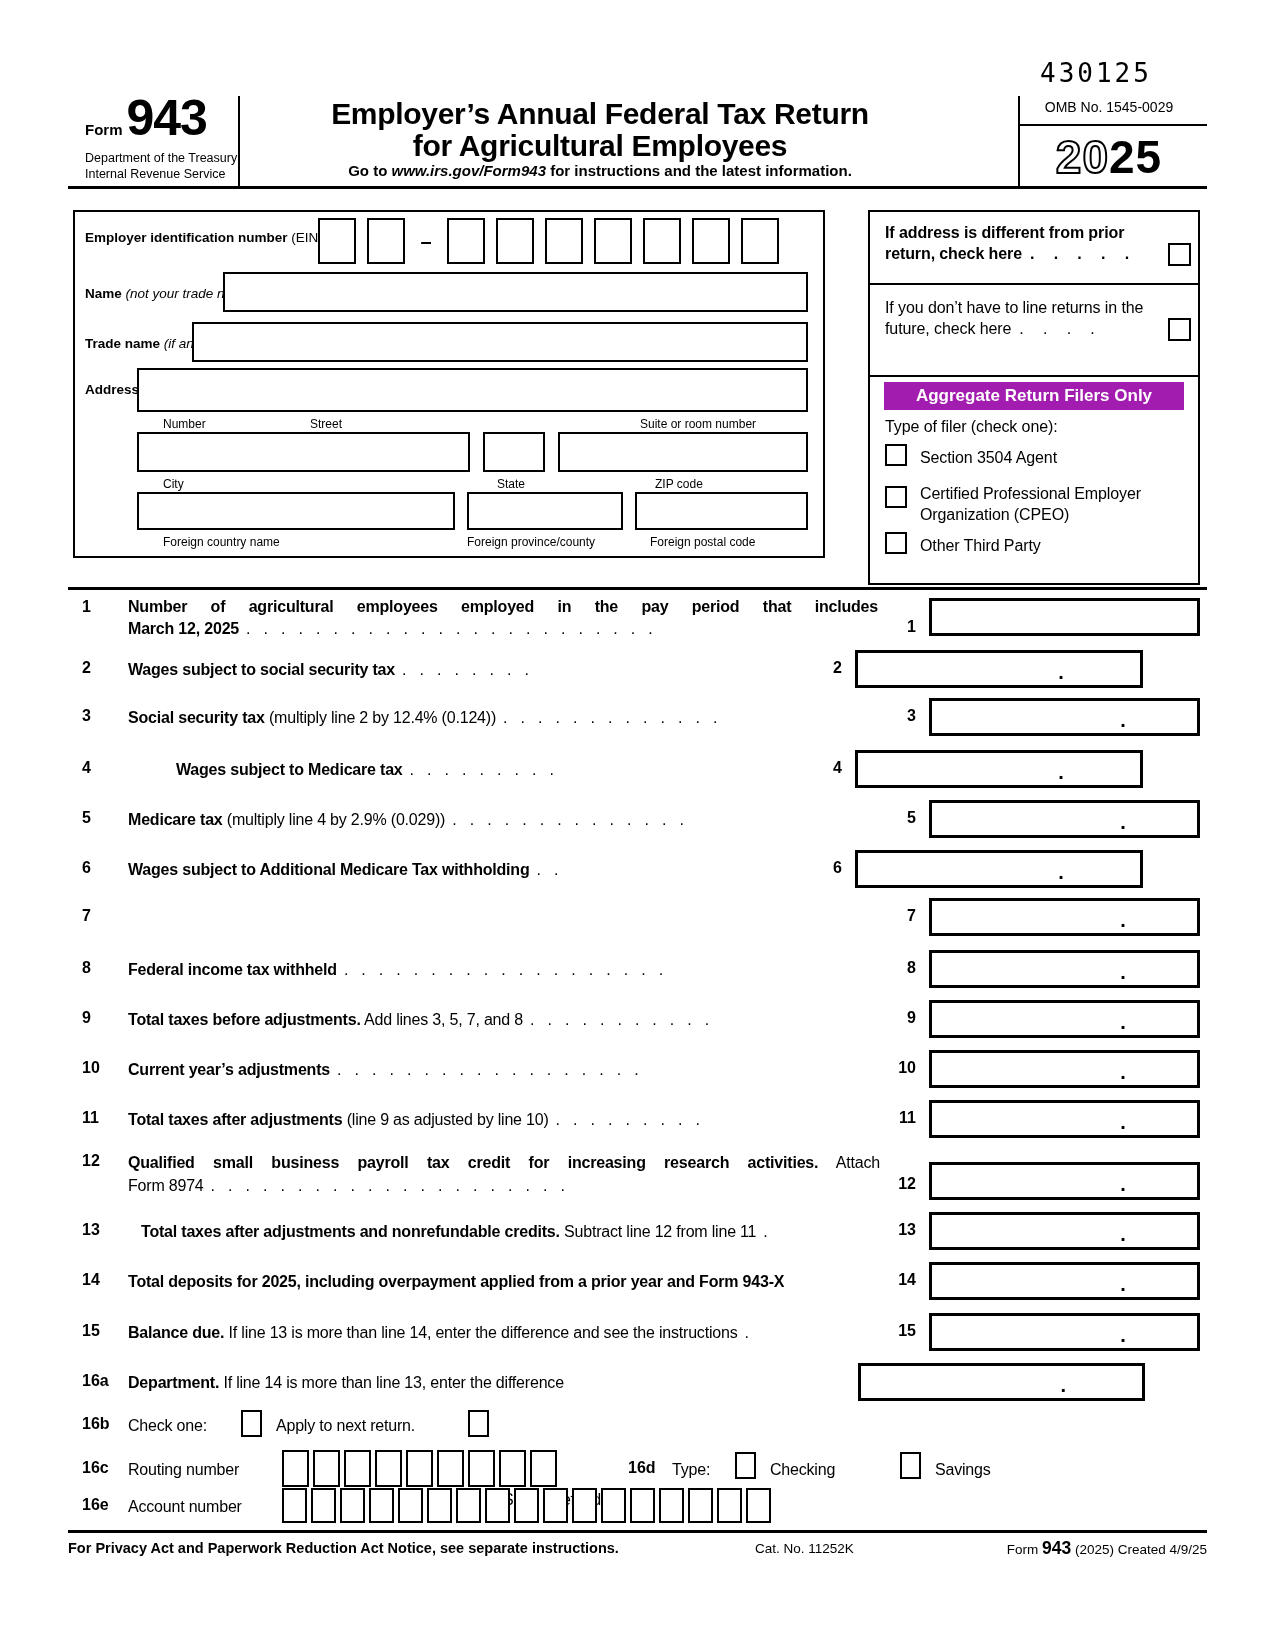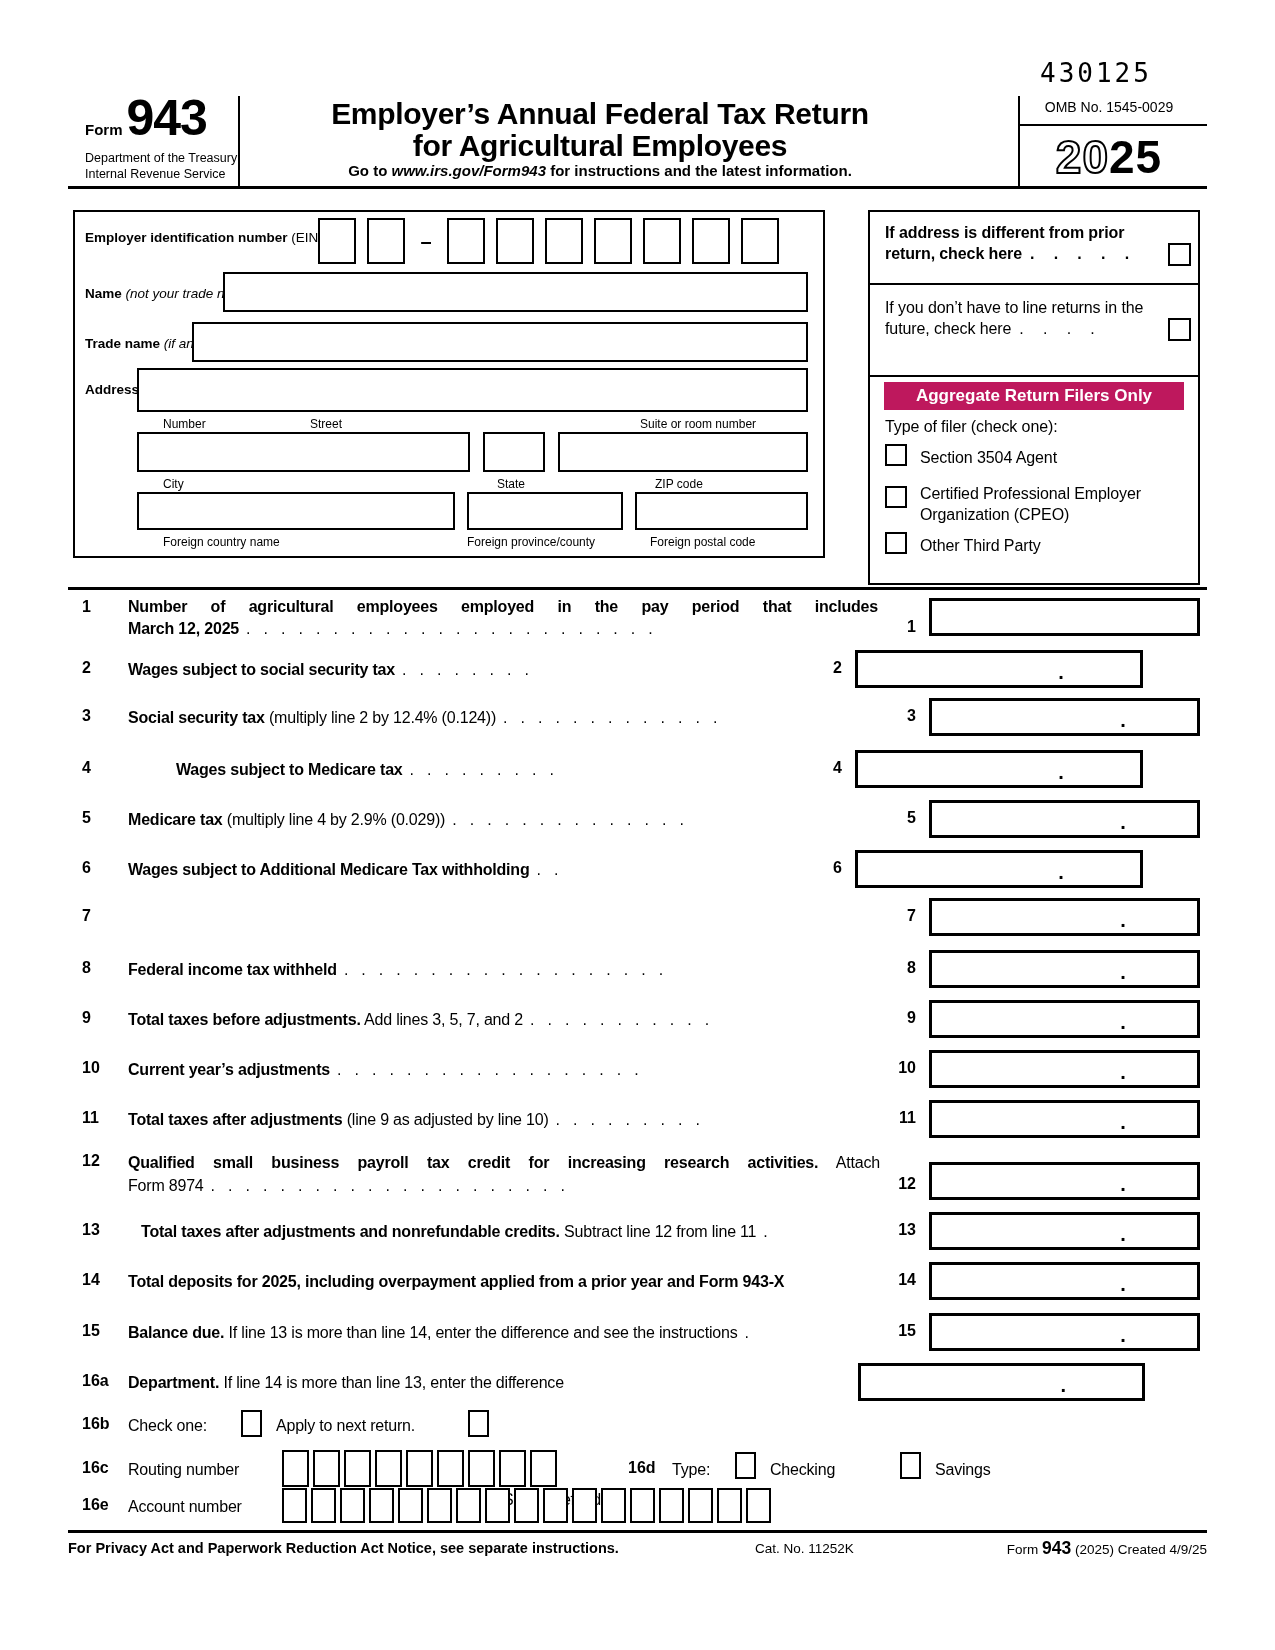--- a/index.html
+++ b/index.html
@@ -25,21 +25,21 @@
   .rule{position:absolute;background:#000;}
   .barcode{position:absolute;font-family:"DejaVu Sans Mono",monospace;font-size:26px;letter-spacing:3px;}
   .formword{font-size:15px;font-weight:bold;margin-right:4px;}
   .formnum{font-size:50px;font-weight:bold;letter-spacing:-1px;line-height:0.9;}
   .title{position:absolute;font-size:30px;font-weight:bold;text-align:center;line-height:1.08;letter-spacing:-0.3px;}
   .goto{position:absolute;font-size:15px;font-weight:bold;text-align:center;}
   .omb{position:absolute;font-size:14px;text-align:center;}
   .year{position:absolute;font-size:46px;font-weight:bold;text-align:center;letter-spacing:1px;}
   .outline{color:#fff;-webkit-text-stroke:2px #000;}
   .side-txt{position:absolute;font-size:16px;line-height:1.32;letter-spacing:-0.1px;}
-  .bar{position:absolute;background:#be185d;color:#fff;font-size:17px;font-weight:bold;text-align:center;line-height:28px;height:28px;}
+  .bar{position:absolute;background:#a21caf;color:#fff;font-size:17px;font-weight:bold;text-align:center;line-height:28px;height:28px;}
   .foot{position:absolute;font-size:13.5px;}
 </style>
 </head>
 <body>
 
 <div class="sheet">
 
   <div class="barcode abs" style="top:58px;left:1040px;">430125</div>
 
   <div class="abs" style="top:96px;left:85px;">
@@ -191,21 +191,21 @@
     </div>
 
   <div class="lnum" style="top:959px;">8</div>
   <div class="lbl" style="top:959px;left:128px;width:752px;"><span class="b">Federal income tax withheld</span><span></span><span class="dots">. . . . . . . . . . . . . . . . . . .</span></div>
   <div class="bn" style="top:959px;left:880px;">8</div>
   <div class="amtbox" style="top:950px;left:929px;width:271px;">
       <span class="dp">.</span>
     </div>
 
   <div class="lnum" style="top:1009px;">9</div>
-  <div class="lbl" style="top:1009px;left:128px;width:752px;"><span class="b">Total taxes before adjustments.</span><span> Add lines 3, 5, 7, and 2</span><span class="dots">. . . . . . . . . . .</span></div>
+  <div class="lbl" style="top:1009px;left:128px;width:752px;"><span class="b">Total taxes before adjustments.</span><span> Add lines 3, 5, 7, and 8</span><span class="dots">. . . . . . . . . . .</span></div>
   <div class="bn" style="top:1009px;left:880px;">9</div>
   <div class="amtbox" style="top:1000px;left:929px;width:271px;">
       <span class="dp">.</span>
     </div>
 
   <div class="lnum" style="top:1059px;">10</div>
   <div class="lbl" style="top:1059px;left:128px;width:752px;"><span class="b">Current year’s adjustments</span><span></span><span class="dots">. . . . . . . . . . . . . . . . . .</span></div>
   <div class="bn" style="top:1059px;left:880px;">10</div>
   <div class="amtbox" style="top:1050px;left:929px;width:271px;">
       <span class="dp">.</span>

